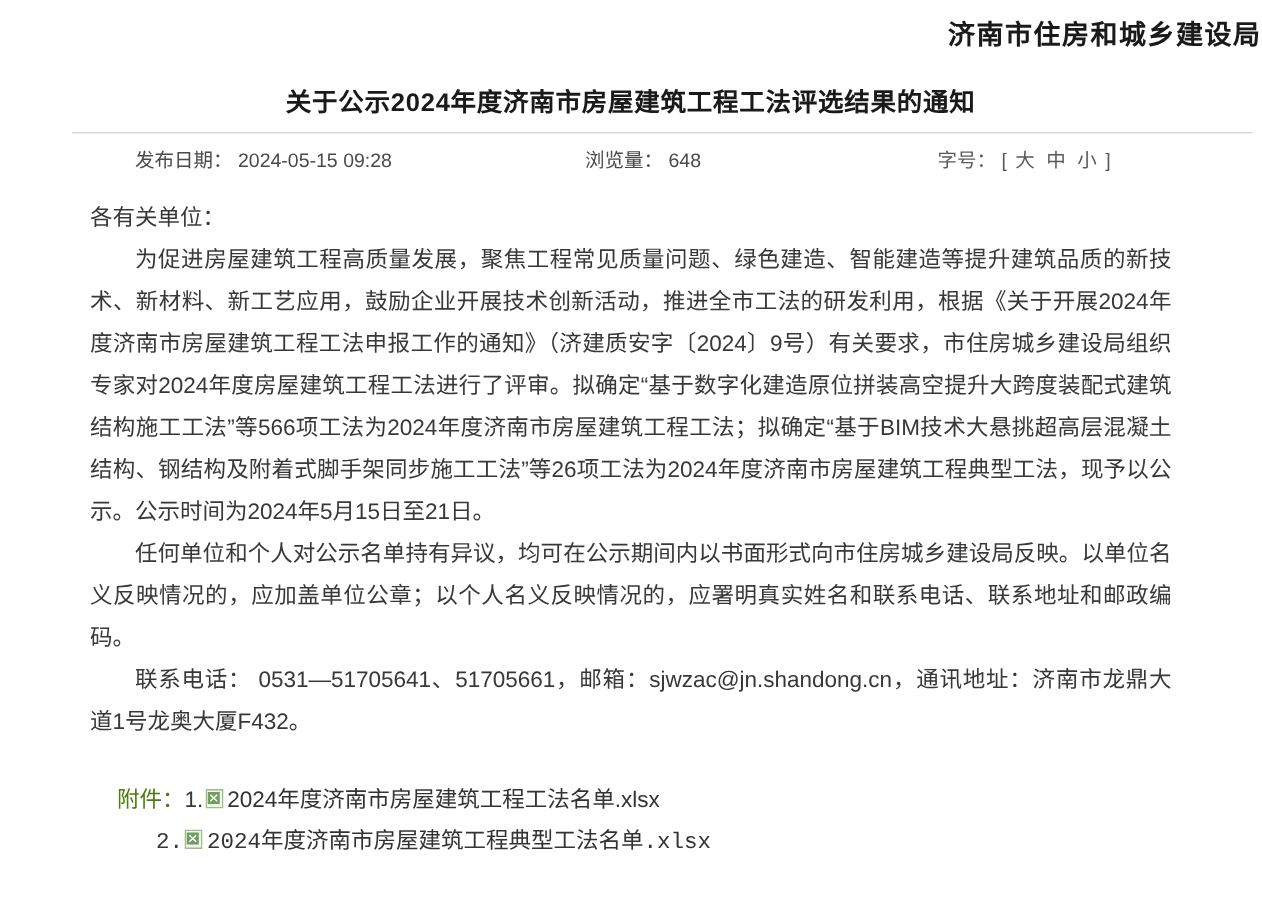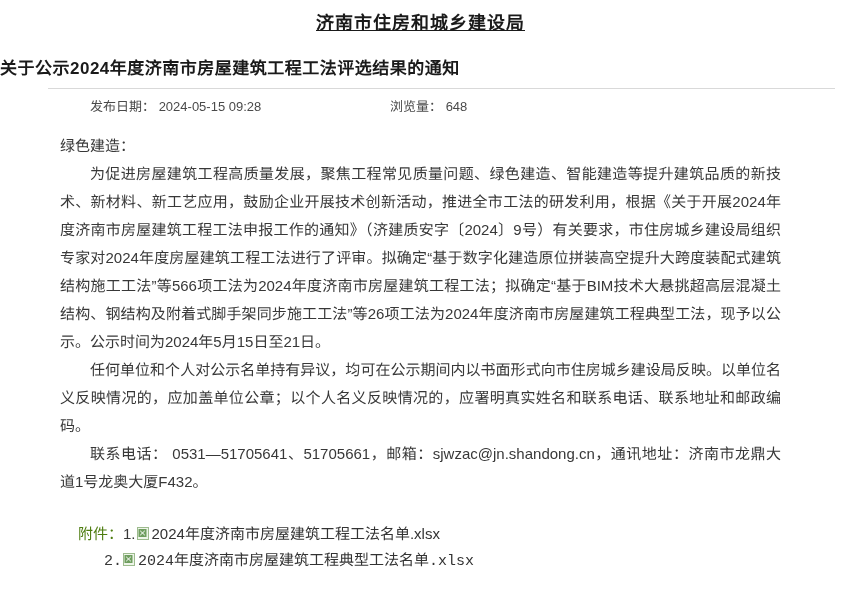--- a/index.html
+++ b/index.html
@@ -9,32 +9,31 @@
     width: 841px;
     height: 608px;
     background: #ffffff;
     overflow: hidden;
     font-family: "Liberation Sans", "DejaVu Sans", sans-serif;
     color: #383838;
   }
   .site-title {
     margin: 0;
     padding-top: 12px;
-    text-align: center;
+    text-align: right;
     font-size: 18px;
     font-weight: 700;
     color: #1a1a1a;
     letter-spacing: 1px;
     line-height: 22px;
-    text-decoration: underline;
   }
   .article-title {
     margin: 0;
     padding-top: 24px;
-    text-align: left;
+    text-align: center;
     font-size: 17px;
     font-weight: 700;
     color: #1a1a1a;
     letter-spacing: 0.5px;
     line-height: 22px;
   }
   .meta-bar {
     position: absolute;
     top: 88px;
     left: 48px;
@@ -87,25 +86,33 @@
 
   <div class="meta-bar">
     <div class="meta-item meta-date">
       <span>发布日期：</span>
       <span>2024-05-15 09:28</span>
     </div>
     <div class="meta-item meta-views">
       <span>浏览量：</span>
       <span>648</span>
     </div>
+    <div class="meta-item meta-fontsize">
+      <span>字号：</span>
+      <span>[</span>
+      <span class="fontsize-option">大</span>
+      <span class="fontsize-option">中</span>
+      <span class="fontsize-option">小</span>
+      <span>]</span>
+    </div>
   </div>
 
   <div class="content">
 
-    <div class="salutation">绿色建造：</div>
+    <div class="salutation">各有关单位：</div>
 
     <p class="para">为促进房屋建筑工程高质量发展，聚焦工程常见质量问题、绿色建造、智能建造等提升建筑品质的新技术、新材料、新工艺应用，鼓励企业开展技术创新活动，推进全市工法的研发利用，根据《关于开展2024年度济南市房屋建筑工程工法申报工作的通知》（济建质安字〔2024〕9号）有关要求，市住房城乡建设局组织专家对2024年度房屋建筑工程工法进行了评审。拟确定“基于数字化建造原位拼装高空提升大跨度装配式建筑结构施工工法”等566项工法为2024年度济南市房屋建筑工程工法；拟确定“基于BIM技术大悬挑超高层混凝土结构、钢结构及附着式脚手架同步施工工法”等26项工法为2024年度济南市房屋建筑工程典型工法，现予以公示。公示时间为2024年5月15日至21日。</p>
 
     <p class="para">任何单位和个人对公示名单持有异议，均可在公示期间内以书面形式向市住房城乡建设局反映。以单位名义反映情况的，应加盖单位公章；以个人名义反映情况的，应署明真实姓名和联系电话、联系地址和邮政编码。</p>
 
     <p class="para">联系电话： 0531—51705641、51705661，邮箱：sjwzac@jn.shandong.cn，通讯地址：济南市龙鼎大道1号龙奥大厦F432。</p>
 
     <div class="attachments">
       <div class="attachment-row">
         <span class="att-label">附件：</span><span class="att-num">1.</span><span class="xlsx-icon"><svg width="12" height="13" viewBox="0 0 12 13">

